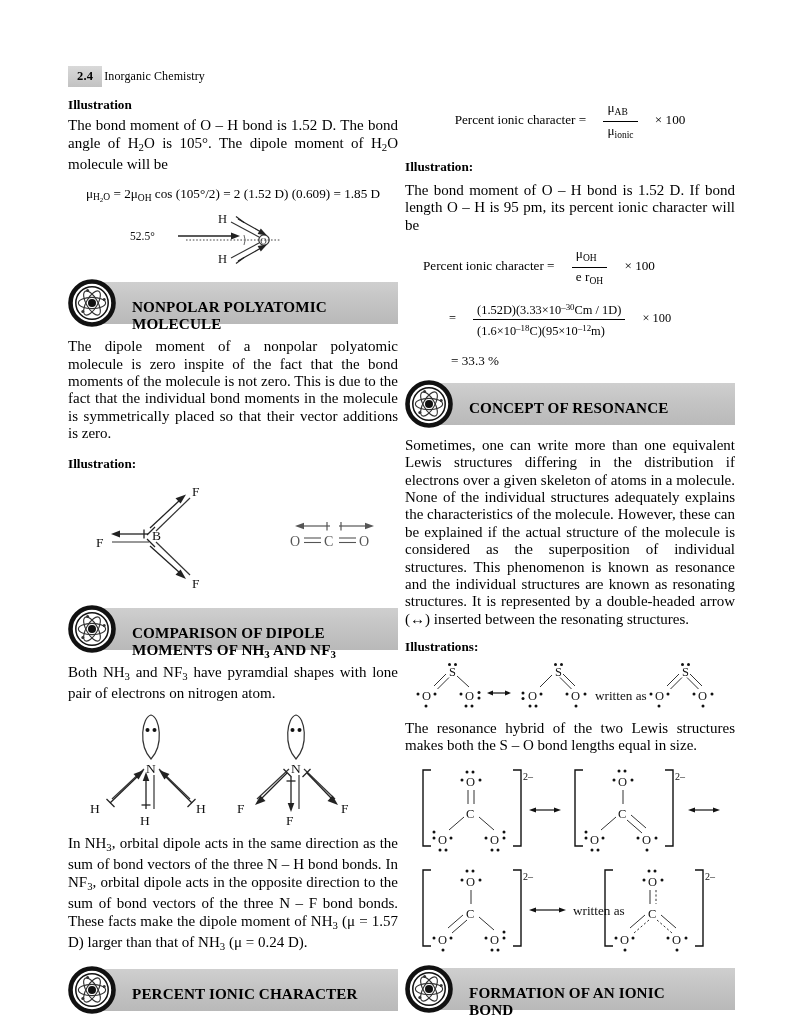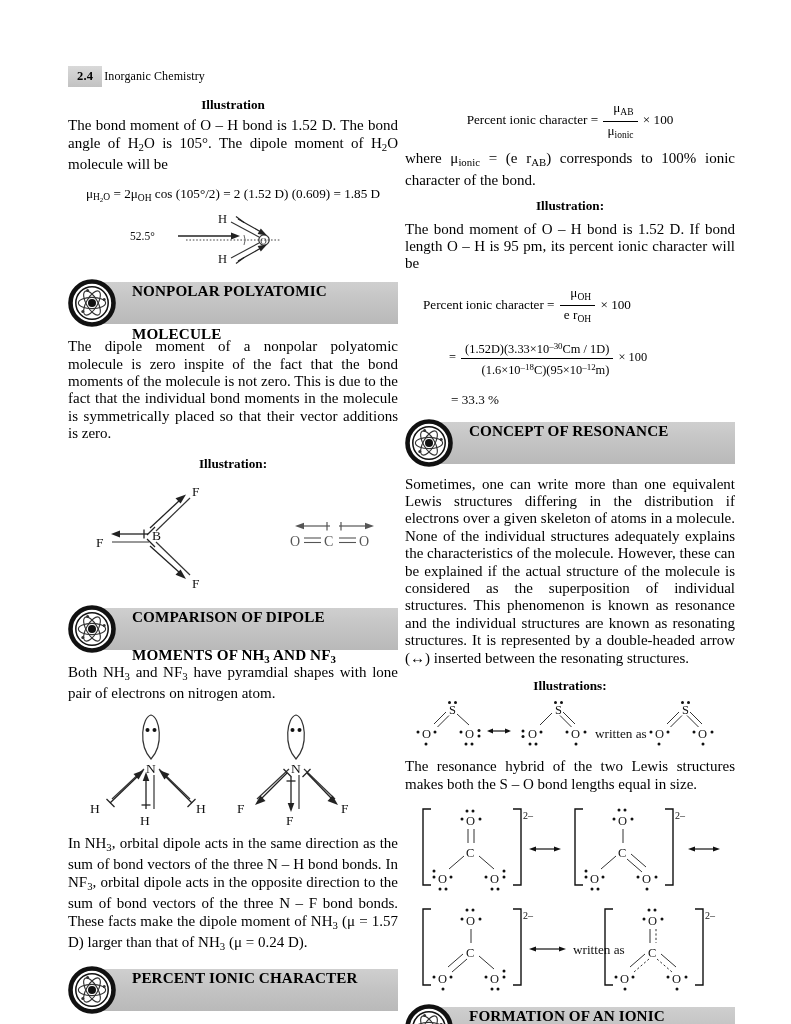--- a/index.html
+++ b/index.html
@@ -56,21 +56,20 @@
     line-height: 17.4px;
     text-align: justify;
     text-justify: inter-word;
     margin: 0 0 0 0;
   }
   .bold-lead {
     font-weight: bold;
     font-size: 13.2px;
     line-height: 17.4px;
     margin: 0;
-    text-align: center;
   }
   .gap4  { height: 4px; }
   .gap6  { height: 6px; }
   .gap8  { height: 8px; }
   .gap10 { height: 10px; }
   .gap12 { height: 12px; }
   .gap14 { height: 14px; }
   .gap16 { height: 16px; }
 
   sub { font-size: .72em; vertical-align: -0.28em; }
@@ -86,26 +85,26 @@
     position: absolute;
     left: 16px;
     top: 0;
     right: 0;
     height: 42px;
     background: linear-gradient(to bottom, #cfcfcf 0%, #c4c4c4 45%, #b9b9b9 100%);
   }
   .sec .title {
     position: absolute;
     left: 64px;
-    top: 0;
+    top: 16px;
     right: 4px;
     height: 60px;
     display: flex;
     flex-direction: column;
-    justify-content: space-between;
+    justify-content: flex-start;
     font-weight: bold;
     font-size: 15.2px;
     line-height: 17px;
     letter-spacing: .1px;
   }
   .sec .title .l2 { display: block; }
   .atom-icon {
     position: absolute;
     left: 0;
     top: -3px;
@@ -116,22 +115,22 @@
   
   .eq {
     font-size: 13.2px;
     line-height: 16px;
     white-space: nowrap;
   }
   .eq.center { text-align: center; }
   .frac {
     display: inline-block;
     vertical-align: middle;
-    text-align: right;
-    margin: 0 2px;
+    text-align: left;
+    margin: 0 14px;
   }
   .frac .num {
     display: block;
     padding: 0 4px 1px 4px;
     border-bottom: 1px solid #000;
     line-height: 15px;
   }
   .frac .den {
     display: block;
     padding: 1px 4px 0 4px;
@@ -399,24 +398,20 @@
     <div class="eq" style="text-align:center;">
       <span>Percent ionic character =</span>
       <span class="frac">
         <span class="num">μ<sub>AB</sub></span>
         <span class="den">μ<sub>ionic</sub></span>
       </span>
       <span>× 100</span>
     </div>
 
     <div class="gap8"></div>
-    <div class="para">
-      where μ<sub>ionic</sub> = (e r<sub>AB</sub>) corresponds to 100% ionic character of the bond.
-      <span class="hidden-txt">where μionic = (e rAB) corresponds to 100% ionic character of the bond.</span>
-    </div>
 
     <div class="gap8"></div>
     <div class="bold-lead">Illustration:</div>
     <div class="gap6"></div>
     <div class="para">The bond moment of O – H bond is 1.52 D. If bond length O – H is 95 pm, its percent ionic character will be</div>
 
     <div class="gap12"></div>
 
     <div class="eq" style="padding-left:18px;">
       <span>Percent ionic character =</span>

